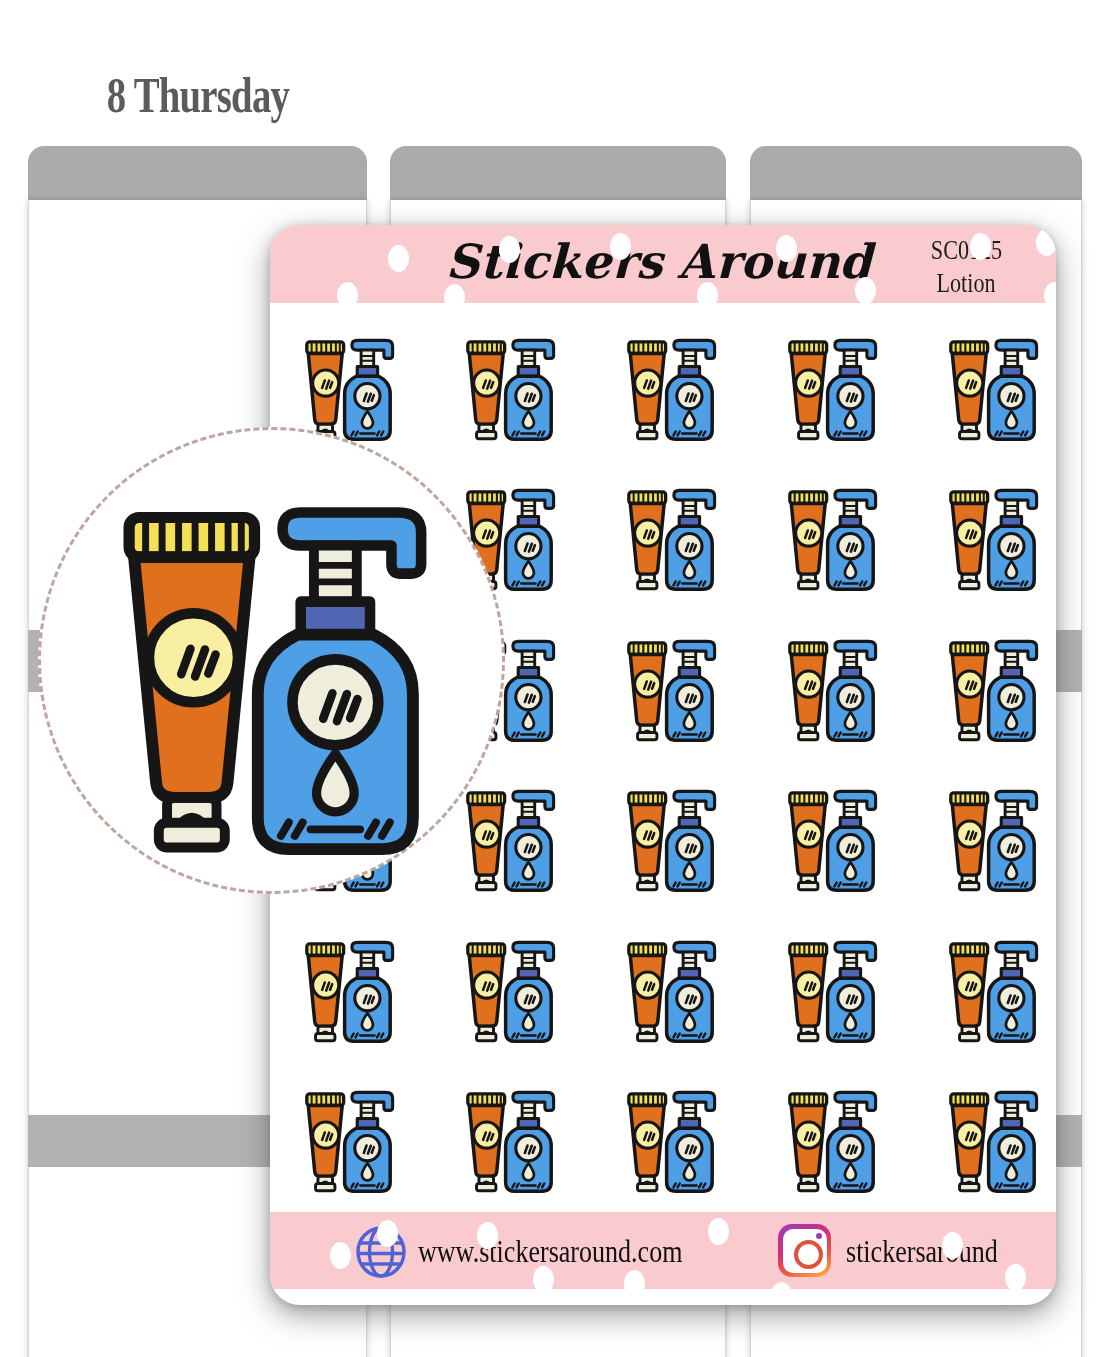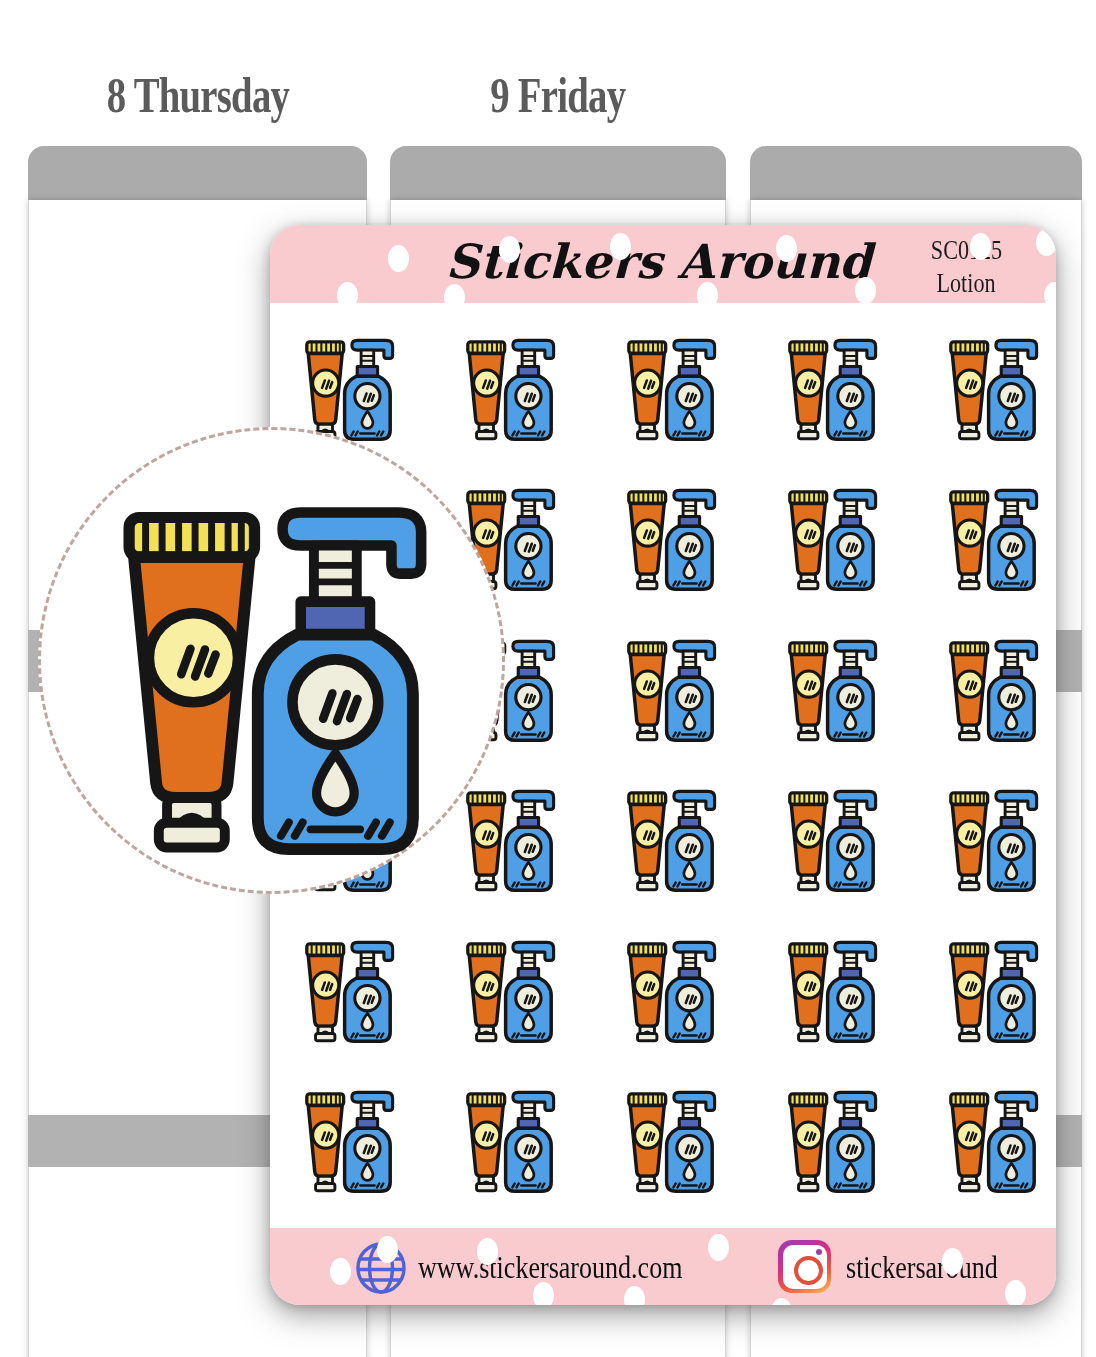--- a/index.html
+++ b/index.html
@@ -24,21 +24,21 @@
               font-weight:bold;font-size:51px;color:var(--header-text-gray);
               white-space:nowrap;}
   .day-header .squeeze{display:inline-block;transform:scaleX(.76);letter-spacing:-1px;}
 
   
   .sticker-sheet{position:absolute;left:270px;top:225px;width:786px;height:1080px;
                  background:#fff;border-radius:30px;overflow:hidden;z-index:4;
                  box-shadow:0 10px 30px rgba(80,80,80,.55),0 2px 10px rgba(110,110,110,.35);}
   .band{position:absolute;left:0;right:0;background:var(--band-pink);overflow:hidden;}
   .band-top{top:0;height:78px;}
-  .band-bottom{bottom:0;height:77px;}
+  .band-bottom{bottom:16px;height:77px;}
   .dot{position:absolute;width:21px;height:27px;border-radius:50%;background:#fff;}
 
   .brand-title{position:absolute;left:0;right:0;top:9px;text-align:center;
                font-family:"DejaVu Serif", serif;font-style:italic;font-weight:bold;
                font-size:47px;color:#111;transform:skewX(-4deg);}
   .sku-block{position:absolute;right:46px;top:9px;text-align:center;color:#1c1c1c;
              font-size:27px;line-height:33px;}
   .sku-block .squeeze{display:inline-block;transform:scaleX(.82);}
 
   .sticker-grid{position:absolute;left:0;top:78px;right:0;bottom:77px;}
@@ -131,21 +131,20 @@
 
   <div class="planner-column c1">
     <div class="day-header"><span class="squeeze">8 Thursday</span></div>
     <div class="col-tab"></div>
     <div class="col-body">
       <div class="divider-bar bar-a"></div>
       <div class="divider-bar bar-b"></div>
     </div>
   </div>
   <div class="planner-column c2">
-    <div class="day-header"><span class="squeeze">9 Friday</span></div>
     <div class="col-tab"></div>
     <div class="col-body">
       <div class="divider-bar bar-a"></div>
       <div class="divider-bar bar-b"></div>
     </div>
   </div>
   <div class="planner-column c3">
     <div class="col-tab"></div>
     <div class="col-body">
       <div class="divider-bar bar-a"></div>

